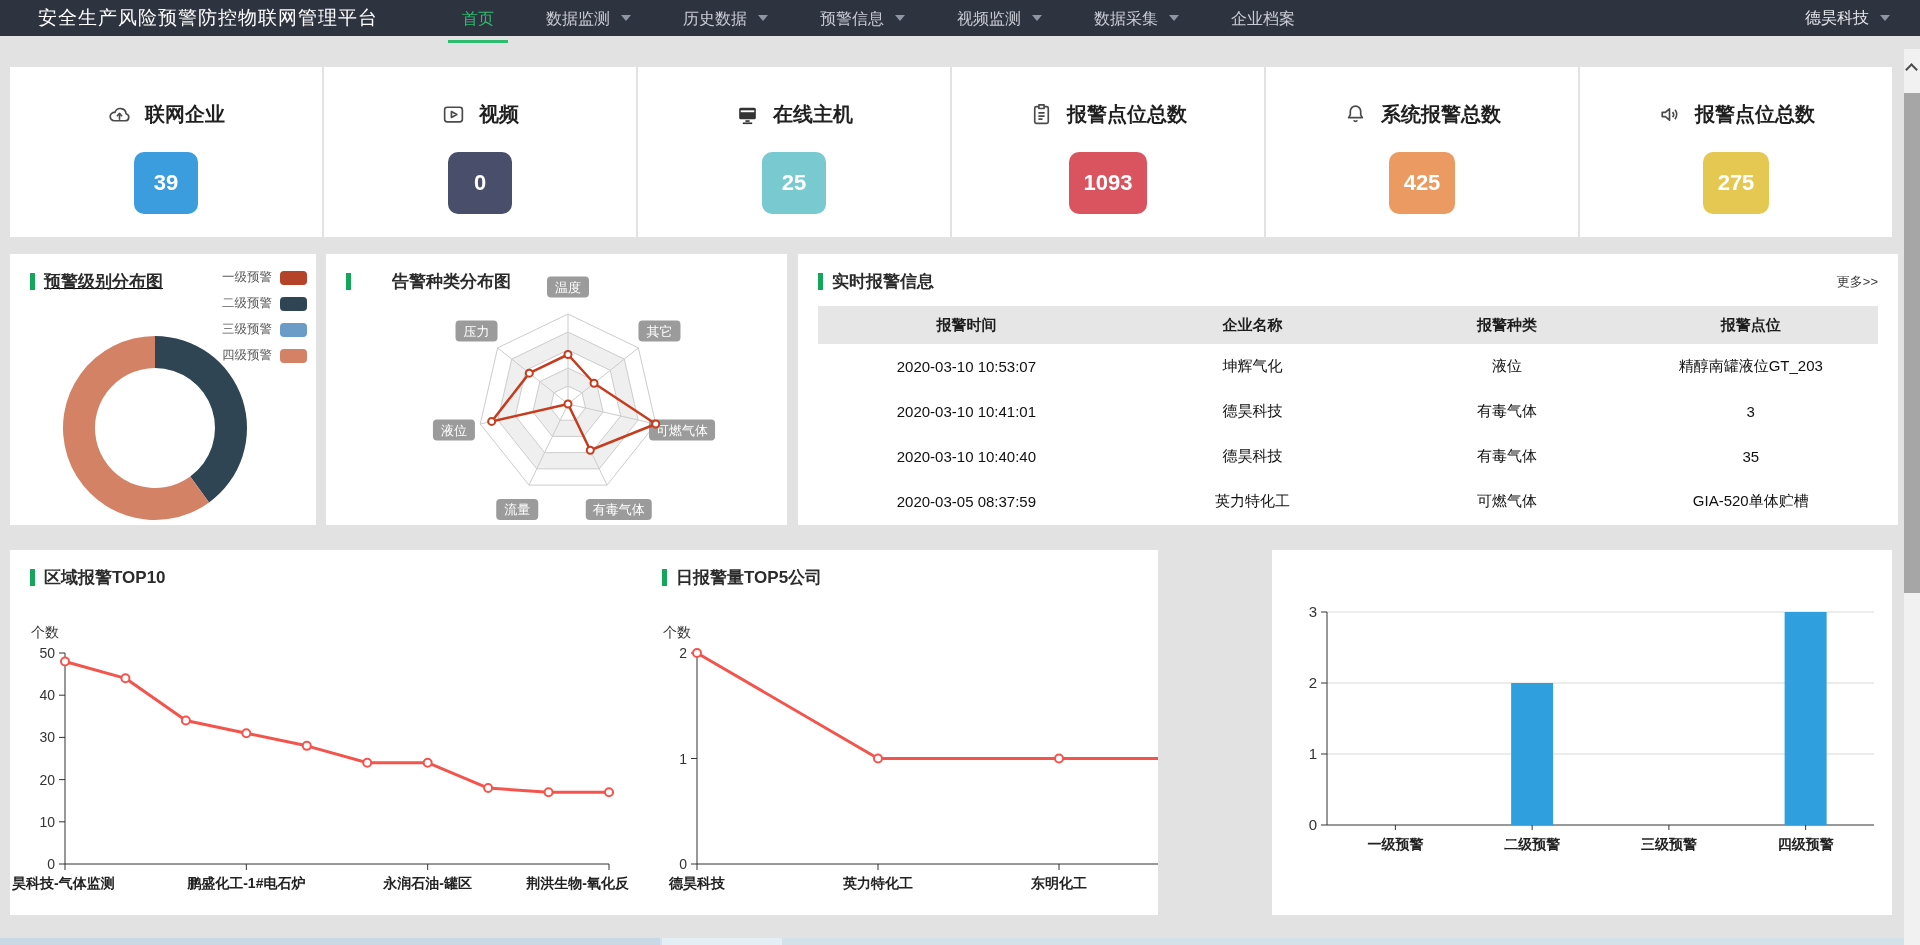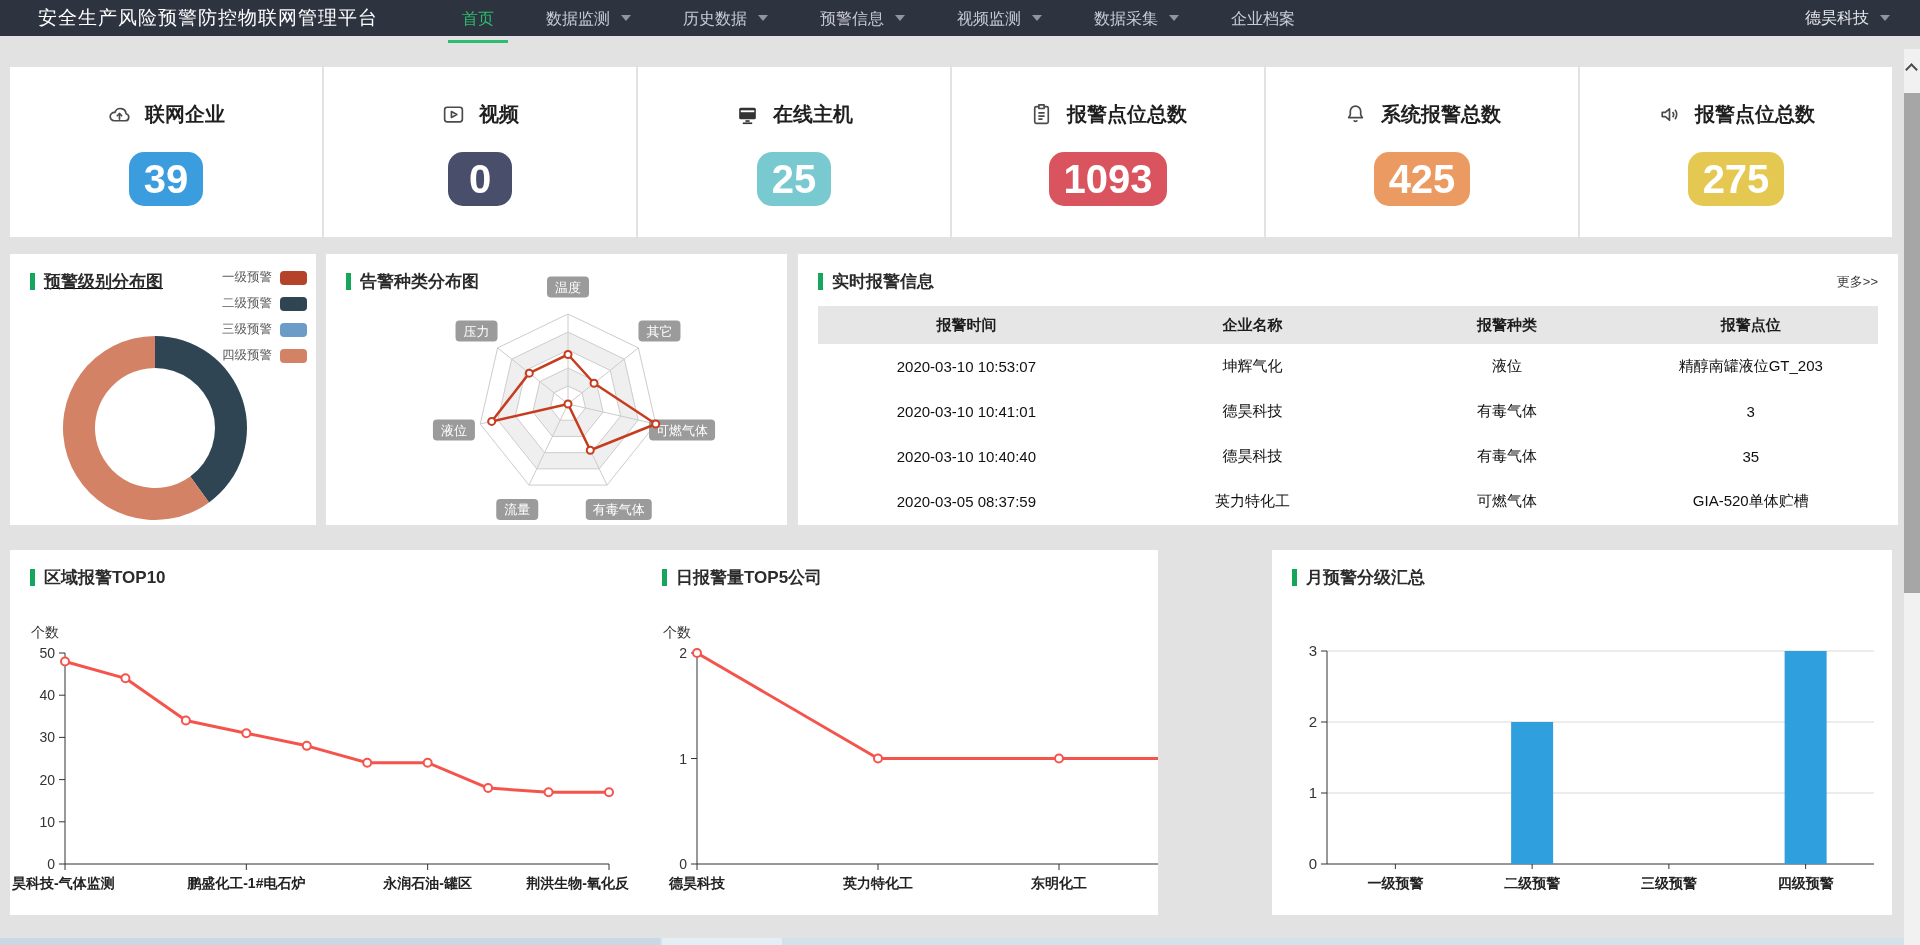--- a/index.html
+++ b/index.html
@@ -17,23 +17,23 @@
   .nav-item.active::after { content:""; position:absolute; left:12px; right:12px; bottom:0; height:3px; background:#2dbd6e; }
   .caret { width:0; height:0; border-left:5px solid transparent; border-right:5px solid transparent;
            border-top:6px solid #8f96a3; margin-left:11px; display:inline-block; }
   .nav-region { margin-left:auto; margin-right:30px; font-size:16px; color:#e6e8ec; display:flex; align-items:center; cursor:pointer; }
 
   
   .cards { position:absolute; left:10px; top:67px; width:1882px; height:170px; display:flex; gap:2px; }
   .card { flex:1; background:#ffffff; display:flex; flex-direction:column; align-items:center; padding-top:34px; }
   .card-title { display:flex; align-items:center; font-size:20px; font-weight:bold; color:#1f1f1f; }
   .card-title svg { margin-right:13px; }
-  .stat-badge { margin-top:24px; min-width:64px; height:54px; padding:0 15px; border-radius:15px;
+  .stat-badge { margin-top:24px; min-width:64px; height:62px; padding:0 15px; border-radius:10px;
                 display:inline-flex; align-items:center; justify-content:center;
-                color:#ffffff; font-size:40px; font-weight:bold; }
+                color:#ffffff; font-size:22px; font-weight:bold; }
 
   
   .panel { position:absolute; background:#ffffff; overflow:hidden; }
   .panel-head { display:flex; align-items:center; padding:16px 20px 0 20px; }
   .panel-marker { width:5px; height:17px; background:#14a65b; margin-right:9px; flex:0 0 auto; }
   .panel-title { font-size:17px; font-weight:bold; color:#2b2b2b; white-space:nowrap; }
   .more-link { margin-left:auto; font-size:13px; color:#3c3c3c; cursor:pointer; }
 
   #panel-donut { left:10px;  top:254px; width:306px;  height:271px;text-decoration:underline; }
   #panel-radar { left:326px; top:254px; width:461px;  height:271px; }
@@ -234,21 +234,21 @@
       <text x="150.52571655124052" y="81.5516931825282" text-anchor="middle" fill="#ffffff" font-size="13">压力</text>
       <polygon points="242,100.5 268.0349883661854,129.23778959810417 329.74351209636416,170.0268840560683 264.25823581673075,196.2197029233941 242,150 165.6631444761632,167.42338912877938 203.2993416178325,119.13725480799269" fill="none" stroke="#c63c1e" stroke-width="2.5" stroke-linejoin="round"></polygon>
       <circle cx="242" cy="100.5" r="3.5" fill="#ffffff" stroke="#c63c1e" stroke-width="2"></circle>
       <circle cx="268.0349883661854" cy="129.23778959810417" r="3.5" fill="#ffffff" stroke="#c63c1e" stroke-width="2"></circle>
       <circle cx="329.74351209636416" cy="170.0268840560683" r="3.5" fill="#ffffff" stroke="#c63c1e" stroke-width="2"></circle>
       <circle cx="264.25823581673075" cy="196.2197029233941" r="3.5" fill="#ffffff" stroke="#c63c1e" stroke-width="2"></circle>
       <circle cx="242" cy="150" r="3.5" fill="#ffffff" stroke="#c63c1e" stroke-width="2"></circle>
       <circle cx="165.6631444761632" cy="167.42338912877938" r="3.5" fill="#ffffff" stroke="#c63c1e" stroke-width="2"></circle>
       <circle cx="203.2993416178325" cy="119.13725480799269" r="3.5" fill="#ffffff" stroke="#c63c1e" stroke-width="2"></circle>
     </svg>
-  <div class="panel-head" style="position:absolute;left:0;top:0;right:0;">
+  <div class="panel-head" style="position:absolute;left:0;top:0;right:0;gap:32px;">
     <span class="panel-marker"></span>
     <span class="panel-title">告警种类分布图</span>
   </div>
 </div>
 
 <div class="panel" id="panel-table">
   <div class="panel-head">
     <span class="panel-marker"></span>
     <span class="panel-title">实时报警信息</span>
     <span class="more-link">更多&gt;&gt;</span>
@@ -365,24 +365,20 @@
       <line x1="236" y1="275" x2="236" y2="281" stroke="#333" stroke-width="1"></line>
       <text x="236" y="299" text-anchor="middle" font-size="14" font-weight="600" fill="#222">英力特化工</text>
       <line x1="417" y1="275" x2="417" y2="281" stroke="#333" stroke-width="1"></line>
       <text x="417" y="299" text-anchor="middle" font-size="14" font-weight="600" fill="#222">东明化工</text>
       <line x1="598" y1="275" x2="598" y2="281" stroke="#333" stroke-width="1"></line>
       <text x="618" y="299" text-anchor="end" font-size="14" font-weight="600" fill="#222">坤辉气化</text>
     </svg>
 </div>
 
 <div class="panel" id="panel-bar">
-  <div class="panel-head">
-    <span class="panel-marker"></span>
-    <span class="panel-title">月预警分级汇总</span>
-  </div>
   <svg id="chart-bar" width="620" height="317" viewBox="0 0 620 317">
       <line x1="55" y1="204.00000000000003" x2="602" y2="204.00000000000003" stroke="#d9d9d9" stroke-width="1"></line>
       <line x1="55" y1="133" x2="602" y2="133" stroke="#d9d9d9" stroke-width="1"></line>
       <line x1="55" y1="62" x2="602" y2="62" stroke="#d9d9d9" stroke-width="1"></line>
       <line x1="55" y1="62" x2="55" y2="275" stroke="#333" stroke-width="1"></line>
       <line x1="55" y1="275" x2="602" y2="275" stroke="#333" stroke-width="1"></line>
       <line x1="49" y1="275" x2="55" y2="275" stroke="#333" stroke-width="1"></line>
       <text x="45" y="280" text-anchor="end" font-size="15" fill="#333">0</text>
       <line x1="49" y1="204.00000000000003" x2="55" y2="204.00000000000003" stroke="#333" stroke-width="1"></line>
       <text x="45" y="209.00000000000003" text-anchor="end" font-size="15" fill="#333">1</text>

